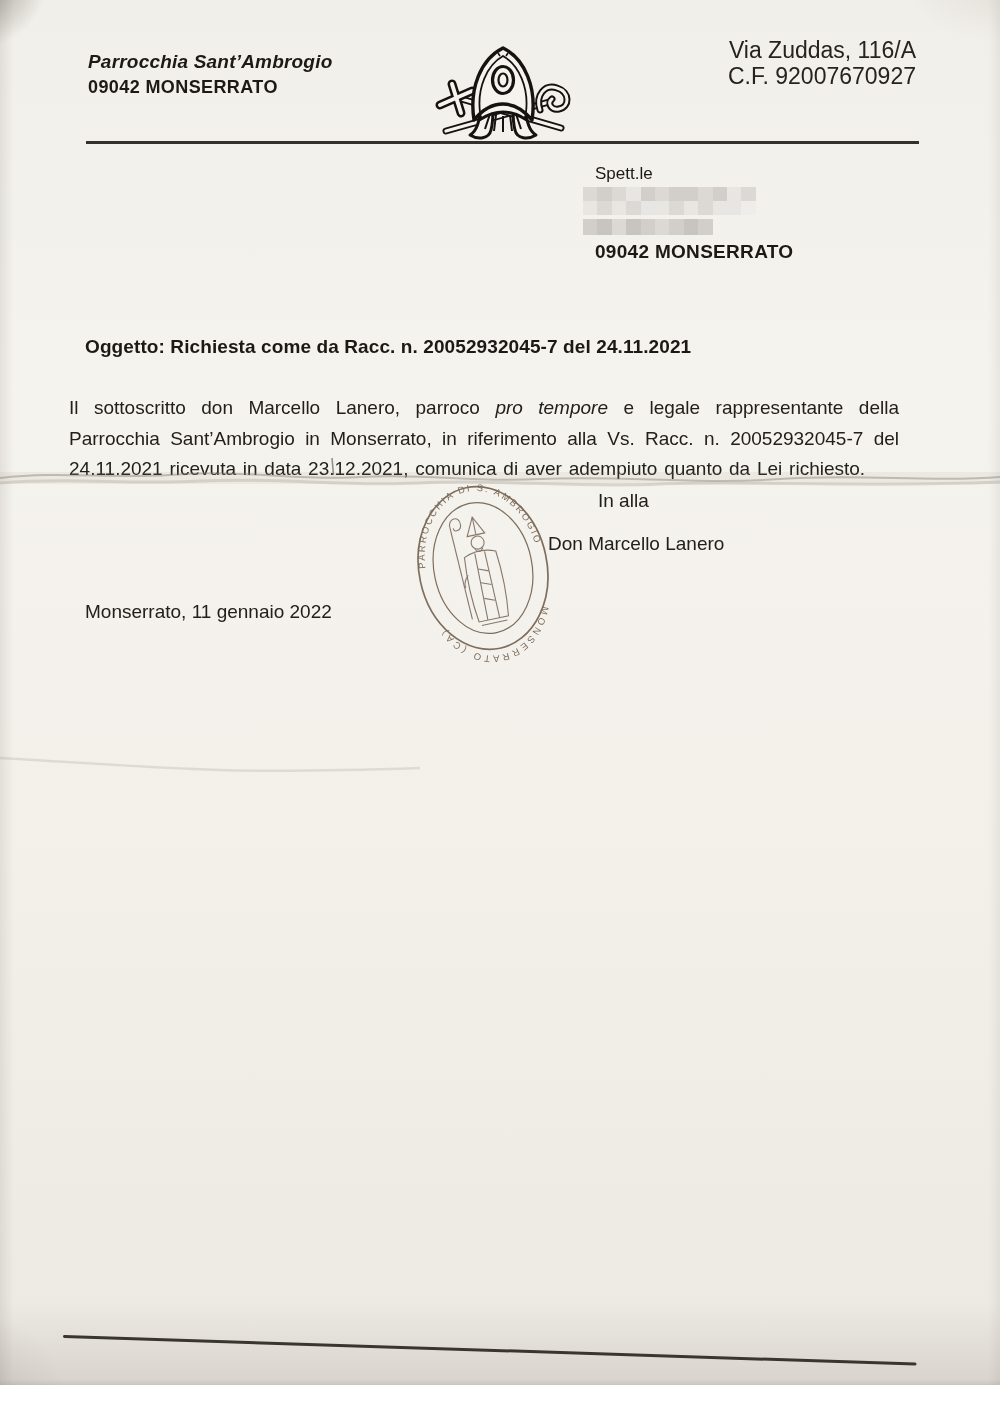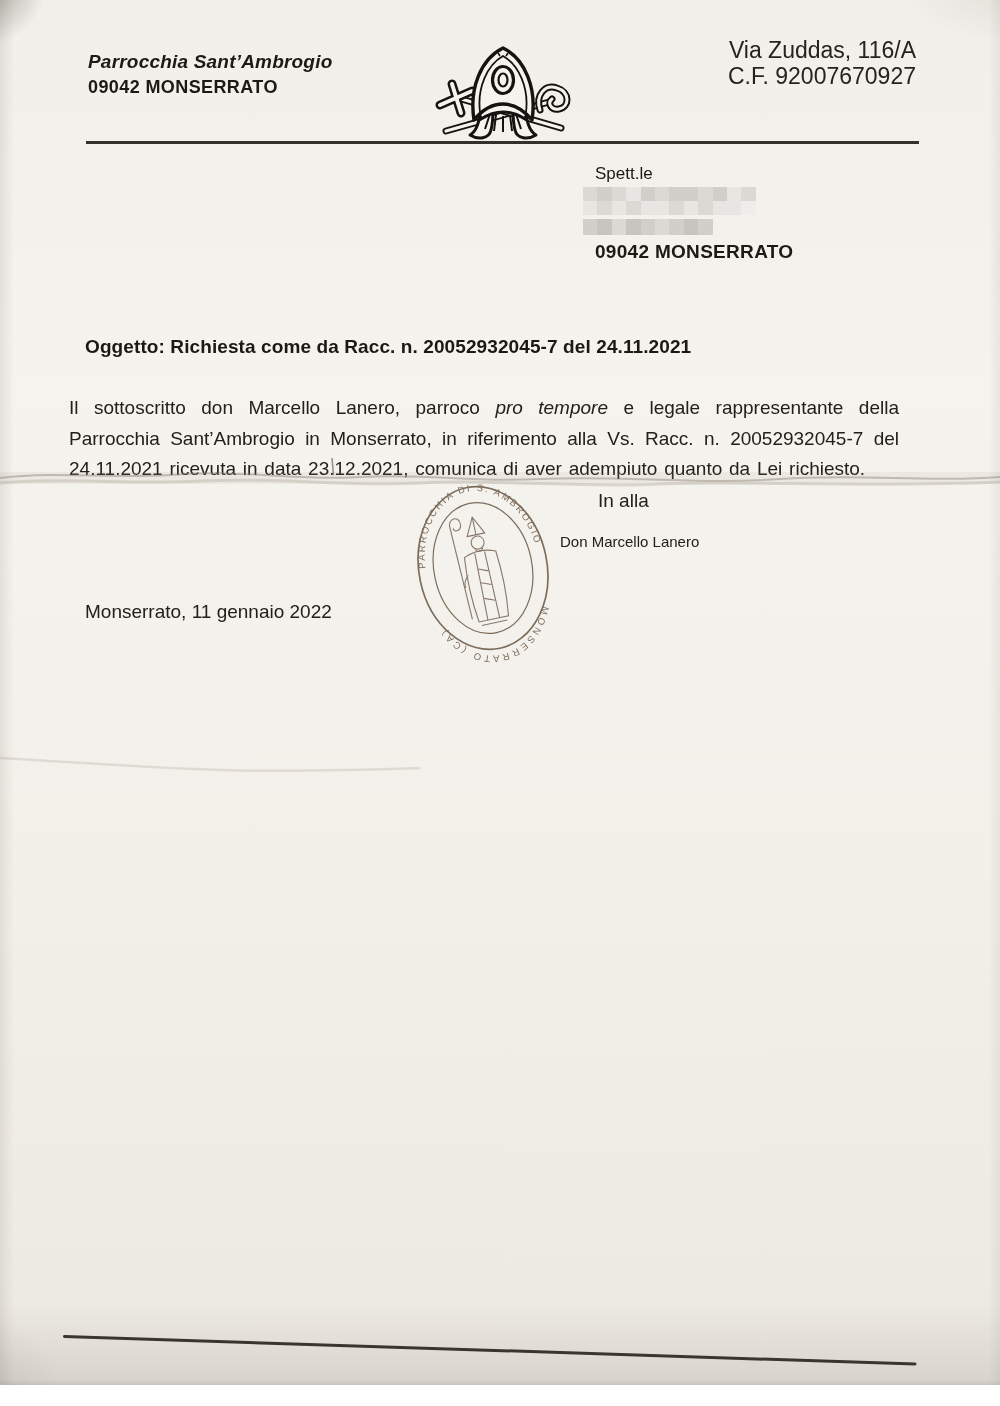--- a/index.html
+++ b/index.html
@@ -20,21 +20,21 @@
   .parish-city{left:88px;top:77px;font-size:18px;font-weight:bold;letter-spacing:.4px;color:#1c1916;}
   .addr{right:84px;top:37px;text-align:right;font-size:23px;line-height:26px;color:#262younger220;color:#262220;}
   .emblem{left:428px;top:38px;}
   .rule-top{left:86px;top:141px;width:833px;height:3px;background:#34302b;}
   .spettle{left:595px;top:164px;font-size:17px;font-weight:normal;color:#1d1a16;}
   .mosaic{left:583px;top:187px;width:180px;height:50px;}
   .rcity{left:595px;top:241px;font-size:19px;font-weight:bold;letter-spacing:.3px;color:#1d1a16;}
   .subject{left:85px;top:336px;font-size:19px;font-weight:bold;color:#1b1815;letter-spacing:.1px;text-align:center;}
   .bodytext{left:69px;top:381px;width:830px;font-size:19px;line-height:30.5px;text-align:justify;color:#23201c;word-spacing:1.5px;margin-top:12px;}
   .infede{left:598px;top:490px;font-size:19px;color:#23201c;}
-  .signer{left:548px;top:533px;font-size:15px;color:#23201c;margin-left:12px;}
+  .signer{left:548px;top:533px;font-size:19px;color:#23201c;}
   .dateline{left:85px;top:577px;font-size:19px;color:#23201c;margin-top:24px;}
   .stamp{left:398px;top:468px;width:170px;height:200px;opacity:.88;}
   .signature{left:518px;top:540px;width:336px;height:82px;}
   .crease{left:0;top:448px;width:1000px;height:64px;}
   .crease2{left:0;top:744px;width:420px;height:40px;}
   .rule-bottom{left:63px;top:1335px;width:854px;height:2.6px;background:#3a352f;transform:rotate(1.85deg);transform-origin:left center;border-radius:2px;}
   svg{display:block;}
 </style>
 </head>
 <body>

